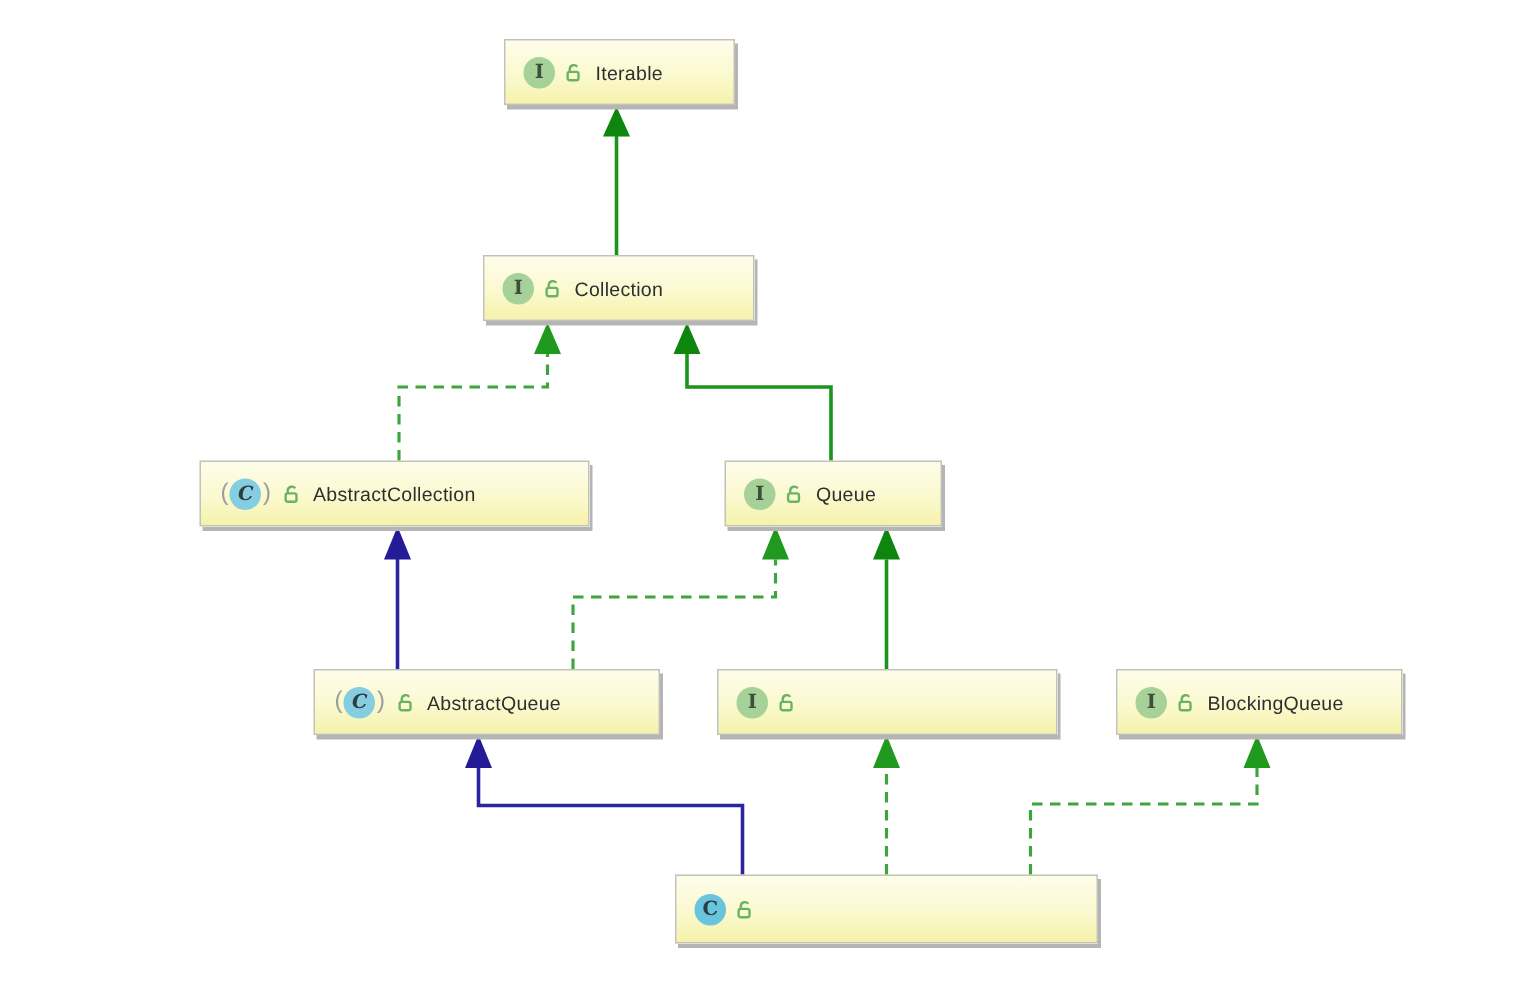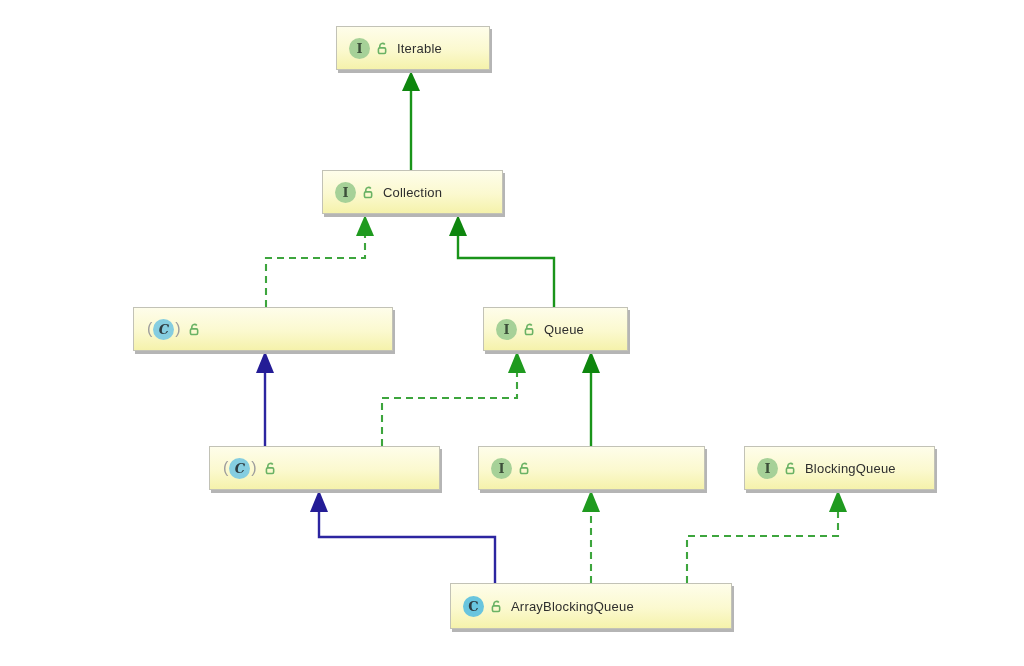--- a/index.html
+++ b/index.html
@@ -116,20 +116,21 @@
   <div class="node" style="left:133px;top:307px;width:260px;">
     <span class="paren">(</span>
     <span class="circ cls abstract">C</span>
     <span class="paren">)</span>
     <span class="lock">
       <svg width="13" height="14" viewBox="0 0 14 15">
           <path d="M4.1 7.4 V5.2 a3 3 0 0 1 5.4 -1.4" fill="none" stroke="#6ab264" stroke-width="1.7"></path>
           <rect x="2.6" y="7.4" width="7.8" height="6" rx="1.5" fill="none" stroke="#6ab264" stroke-width="1.7"></rect>
         </svg>
     </span>
+    <span class="label">AbstractCollection</span>
   </div>
 
   <div class="node" style="left:483px;top:307px;width:145px;">
     <span class="circ iface">I</span>
     <span class="lock">
       <svg width="13" height="14" viewBox="0 0 14 15">
           <path d="M4.1 7.4 V5.2 a3 3 0 0 1 5.4 -1.4" fill="none" stroke="#6ab264" stroke-width="1.7"></path>
           <rect x="2.6" y="7.4" width="7.8" height="6" rx="1.5" fill="none" stroke="#6ab264" stroke-width="1.7"></rect>
         </svg>
     </span>
@@ -139,20 +140,21 @@
   <div class="node" style="left:209px;top:446px;width:231px;">
     <span class="paren">(</span>
     <span class="circ cls abstract">C</span>
     <span class="paren">)</span>
     <span class="lock">
       <svg width="13" height="14" viewBox="0 0 14 15">
           <path d="M4.1 7.4 V5.2 a3 3 0 0 1 5.4 -1.4" fill="none" stroke="#6ab264" stroke-width="1.7"></path>
           <rect x="2.6" y="7.4" width="7.8" height="6" rx="1.5" fill="none" stroke="#6ab264" stroke-width="1.7"></rect>
         </svg>
     </span>
+    <span class="label">AbstractQueue</span>
   </div>
 
   <div class="node" style="left:478px;top:446px;width:227px;">
     <span class="circ iface">I</span>
     <span class="lock">
       <svg width="13" height="14" viewBox="0 0 14 15">
           <path d="M4.1 7.4 V5.2 a3 3 0 0 1 5.4 -1.4" fill="none" stroke="#6ab264" stroke-width="1.7"></path>
           <rect x="2.6" y="7.4" width="7.8" height="6" rx="1.5" fill="none" stroke="#6ab264" stroke-width="1.7"></rect>
         </svg>
     </span>
@@ -170,16 +172,15 @@
   </div>
 
   <div class="node" style="left:450px;top:583px;width:282px;height:46px;">
     <span class="circ cls">C</span>
     <span class="lock">
       <svg width="13" height="14" viewBox="0 0 14 15">
           <path d="M4.1 7.4 V5.2 a3 3 0 0 1 5.4 -1.4" fill="none" stroke="#6ab264" stroke-width="1.7"></path>
           <rect x="2.6" y="7.4" width="7.8" height="6" rx="1.5" fill="none" stroke="#6ab264" stroke-width="1.7"></rect>
         </svg>
     </span>
-    <span class="label">ArrayBlockingQueue</span>
   </div>
 
 </div>
 
 </body></html>

